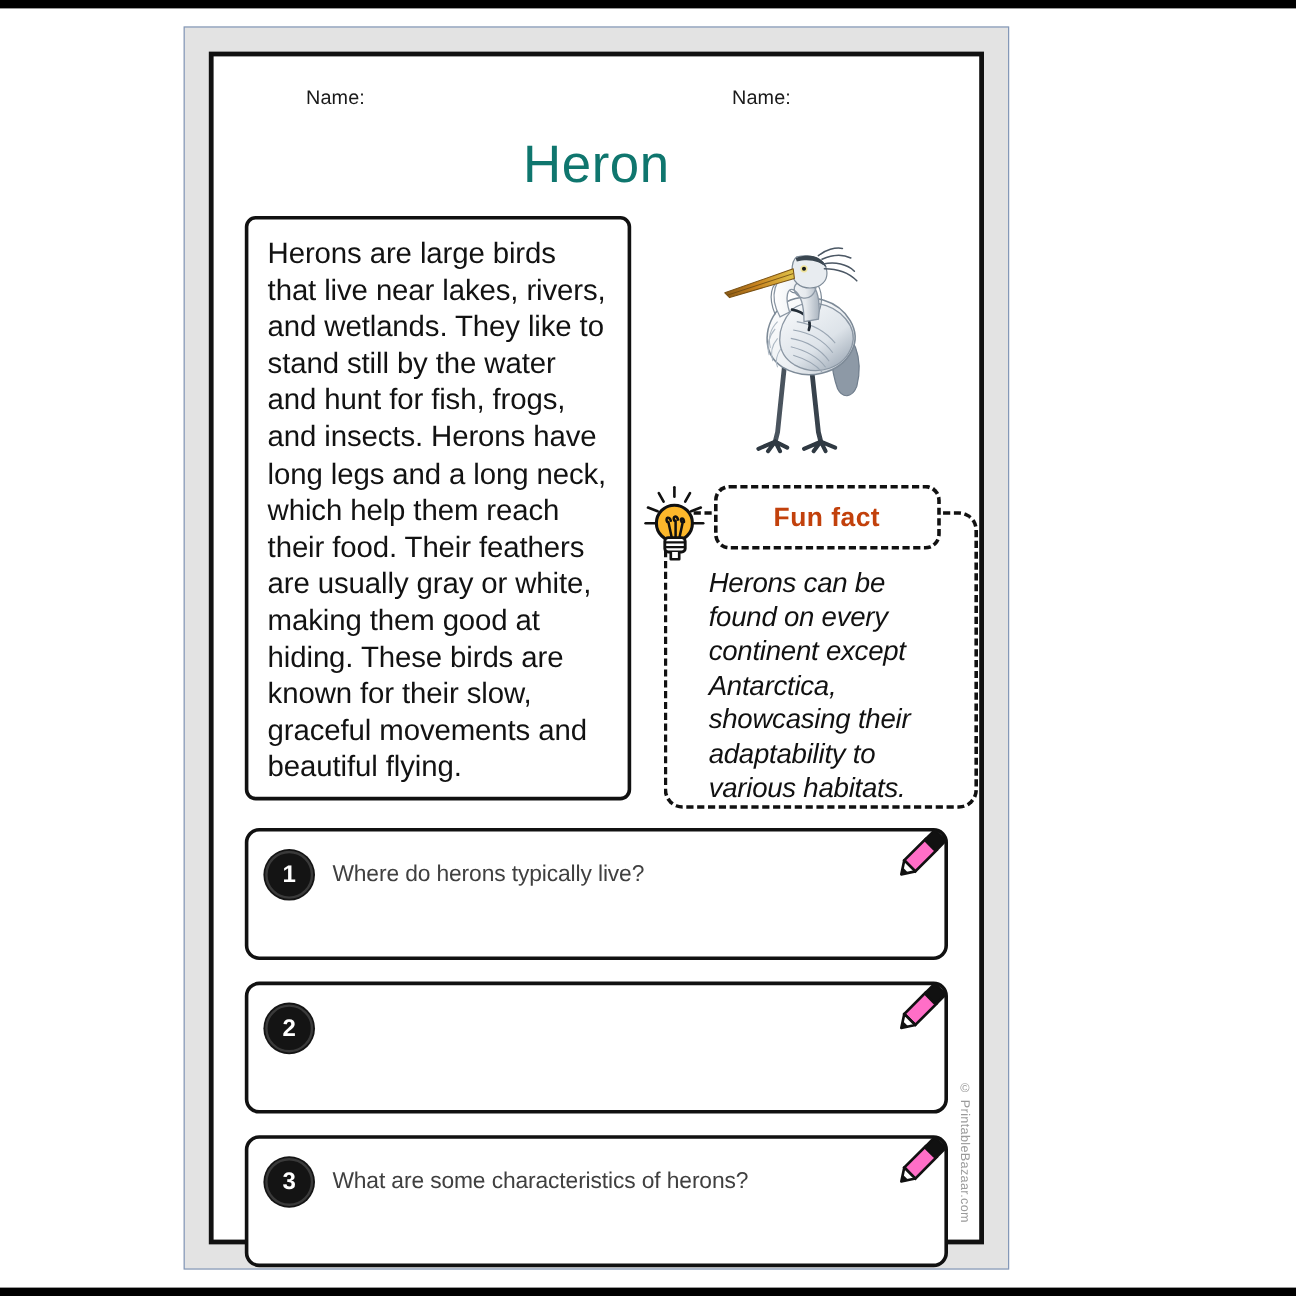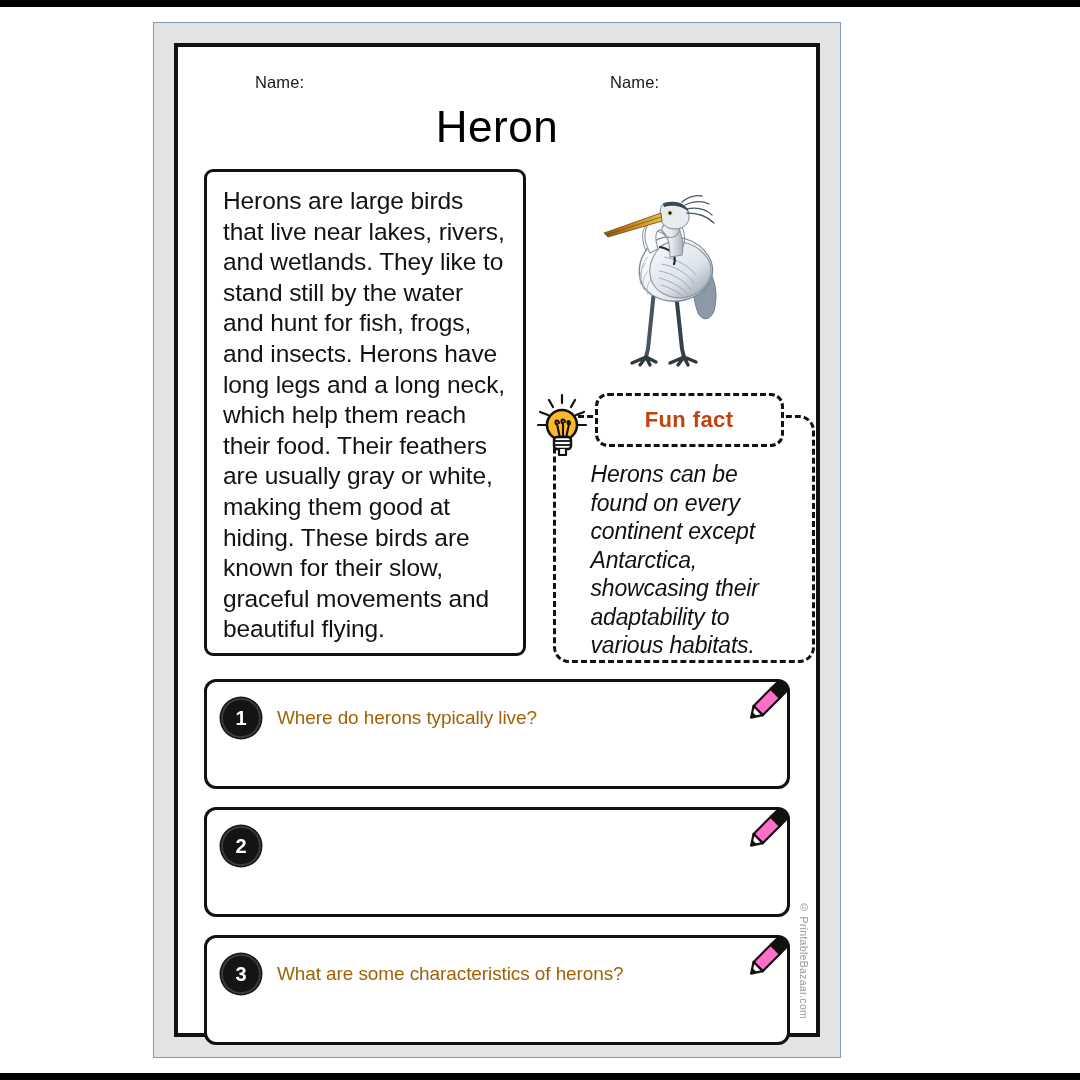--- a/index.html
+++ b/index.html
@@ -62,23 +62,23 @@
     font-size: 16.5px;
     color: #1a1a1a;
     letter-spacing: .1px;
   }
   .meta-name { width: 355px; }
 
   .title {
     text-align: center;
     font-size: 44px;
     font-weight: 300;
-    color: #000000;
+    color: #0f766e;
     letter-spacing: .5px;
-    margin-top: 13px;
+    margin-top: 24px;
     line-height: 1;
   }
 
   
   .top-region {
     display: flex;
     margin-top: 20px;
     padding: 0 4px;
   }
 
@@ -193,21 +193,21 @@
     align-items: center;
     justify-content: center;
     color: #ffffff;
     font-size: 20px;
     font-weight: 700;
     flex: 0 0 auto;
   }
   .q-text {
     margin-left: 16px;
     font-size: 19px;
-    color: #a16207;
+    color: #404040;
     letter-spacing: -0.1px;
   }
   .pencil {
     position: absolute;
     right: -9px;
     top: -10px;
     width: 58px;
     height: 58px;
   }
 

